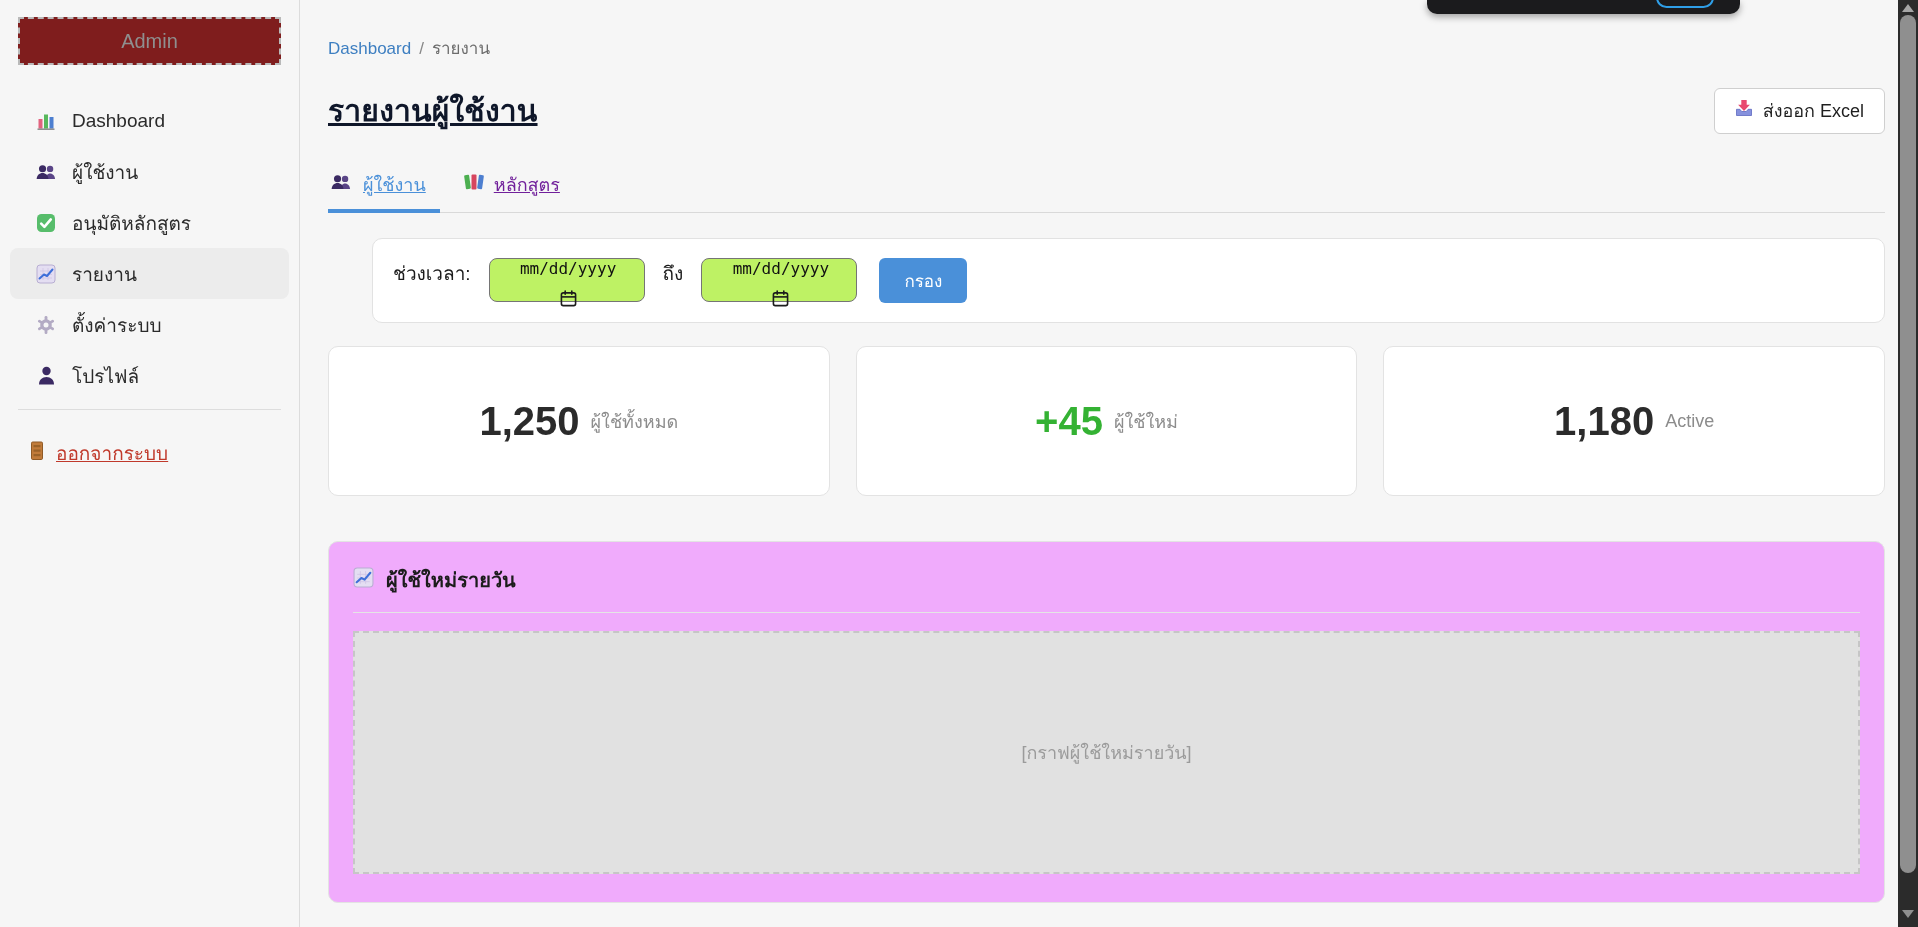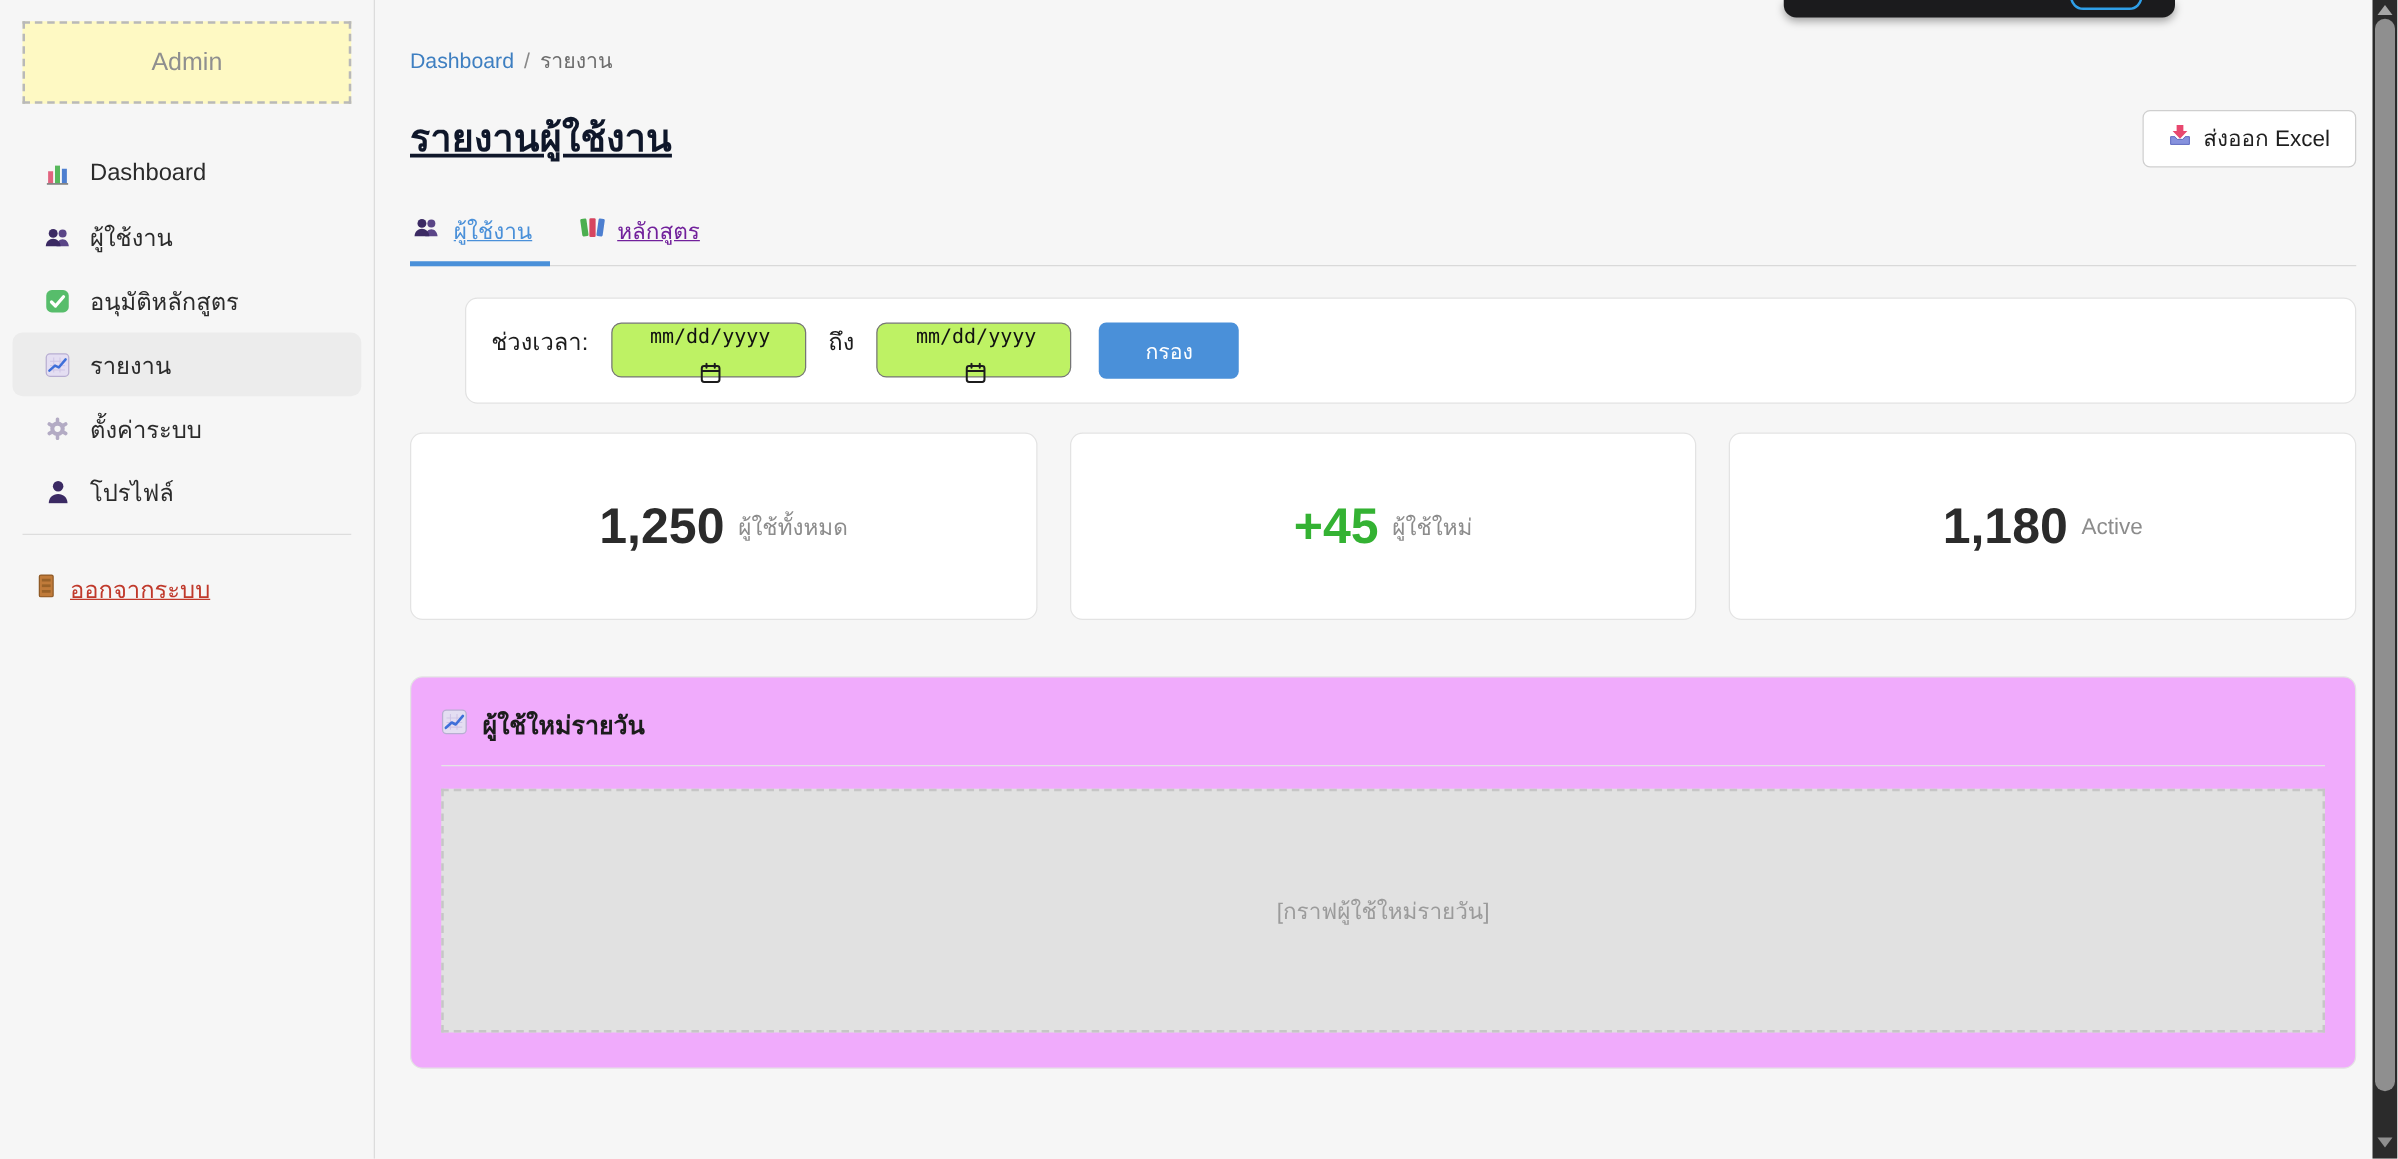--- a/index.html
+++ b/index.html
@@ -6,21 +6,21 @@
   html,body { width:1918px; height:927px; }
   body {
     font-family:"Liberation Sans","DejaVu Sans",sans-serif;
     background:#f6f6f6; color:#212121; overflow:hidden; position:relative;
   }
   .layout { display:flex; height:100%; }
 
   
   .sidebar { width:300px; min-width:300px; border-right:1px solid #dcdcdc; padding-top:17px; }
   .brand-box {
-    margin:0 18px 30px; height:66px; background:#fef9c3; border:2px dashed #b9b9b9;
+    margin:0 18px 30px; height:48px; background:#7f1d1d; border:2px dashed #b9b9b9;
     display:flex; align-items:center; justify-content:center; color:#8f8f8f; font-size:20px;
   }
   .nav-item {
     display:flex; align-items:center; gap:14px; height:51px;
     margin:0 10px; padding:0 8px 0 24px; border-radius:8px;
     font-size:19px; color:#2b2b2b; cursor:pointer; text-decoration:none;
   }
   .nav-item.active { background:#ececec; }
   .nav-icon { width:24px; display:flex; justify-content:center; align-items:center; }
   .side-divider { border-top:1px solid #ddd; margin:8px 18px 28px; }
@@ -65,41 +65,41 @@
   .filter-label { font-size:19px; margin-right:18px; color:#1c1c1c; }
   .date-input {
     display:flex; align-items:center; justify-content:space-between; gap:12px;
     width:156px; height:44px; border:1px solid #757575; border-radius:8px;
     background:#bef264; padding:0 11px 0 14px; cursor:text;flex-direction:column;
   }
   .date-text { font-family:"DejaVu Sans Mono","Liberation Mono",monospace; font-size:16px; color:#111; }
   .to-label { font-size:19px; margin:0 18px; color:#1c1c1c; }
   .btn-filter {
     background:#4a90d9; color:#fff; border:none; border-radius:6px;
-    height:45px; padding:0 37px; font-size:17px; margin-left:22px; cursor:pointer; font-family:inherit;
+    height:45px; padding:0 25px; font-size:17px; margin-left:22px; cursor:pointer; font-family:inherit;
   }
 
   
   .stats-row { display:flex; gap:26px; margin-bottom:45px; }
   .stat-card {
     flex:1; background:#fff; border:1px solid #e3e3e3; border-radius:10px; height:150px;
     display:flex; flex-direction:row; align-items:center; justify-content:center; gap:11px;
   }
   .stat-value { font-size:40px; font-weight:700; color:#2b2b2b; }
   .stat-label { font-size:18px; color:#8c8c8c; }
 
   
   .charts-row { display:flex; gap:22px; }
   .chart-card { flex:1; background:#f0abfc; border:1px solid #e3e3e3; border-radius:10px; padding:22px 24px 28px; }
   .chart-header {
     display:flex; align-items:center; gap:12px; font-size:20px; font-weight:700; color:#1c1c1c;
     padding-bottom:16px; border-bottom:1px solid #e5e5e5;
   }
   .chart-placeholder {
-    margin-top:18px; height:195px; background:#e1e1e1; border:2px dashed #c6c6c6;
+    margin-top:18px; height:243px; background:#e1e1e1; border:2px dashed #c6c6c6;
     display:flex; align-items:center; justify-content:center; color:#9b9b9b; font-size:18px;
   }
 
   
   .toast {
     position:absolute; left:1427px; top:0; width:313px; height:14px; background:#1b1b1d;
     border-radius:0 0 10px 10px; box-shadow:0 3px 7px rgba(0,0,0,.35); z-index:5;
   }
   .toast-pill {
     position:absolute; right:26px; top:-13px; width:58px; height:21px;

